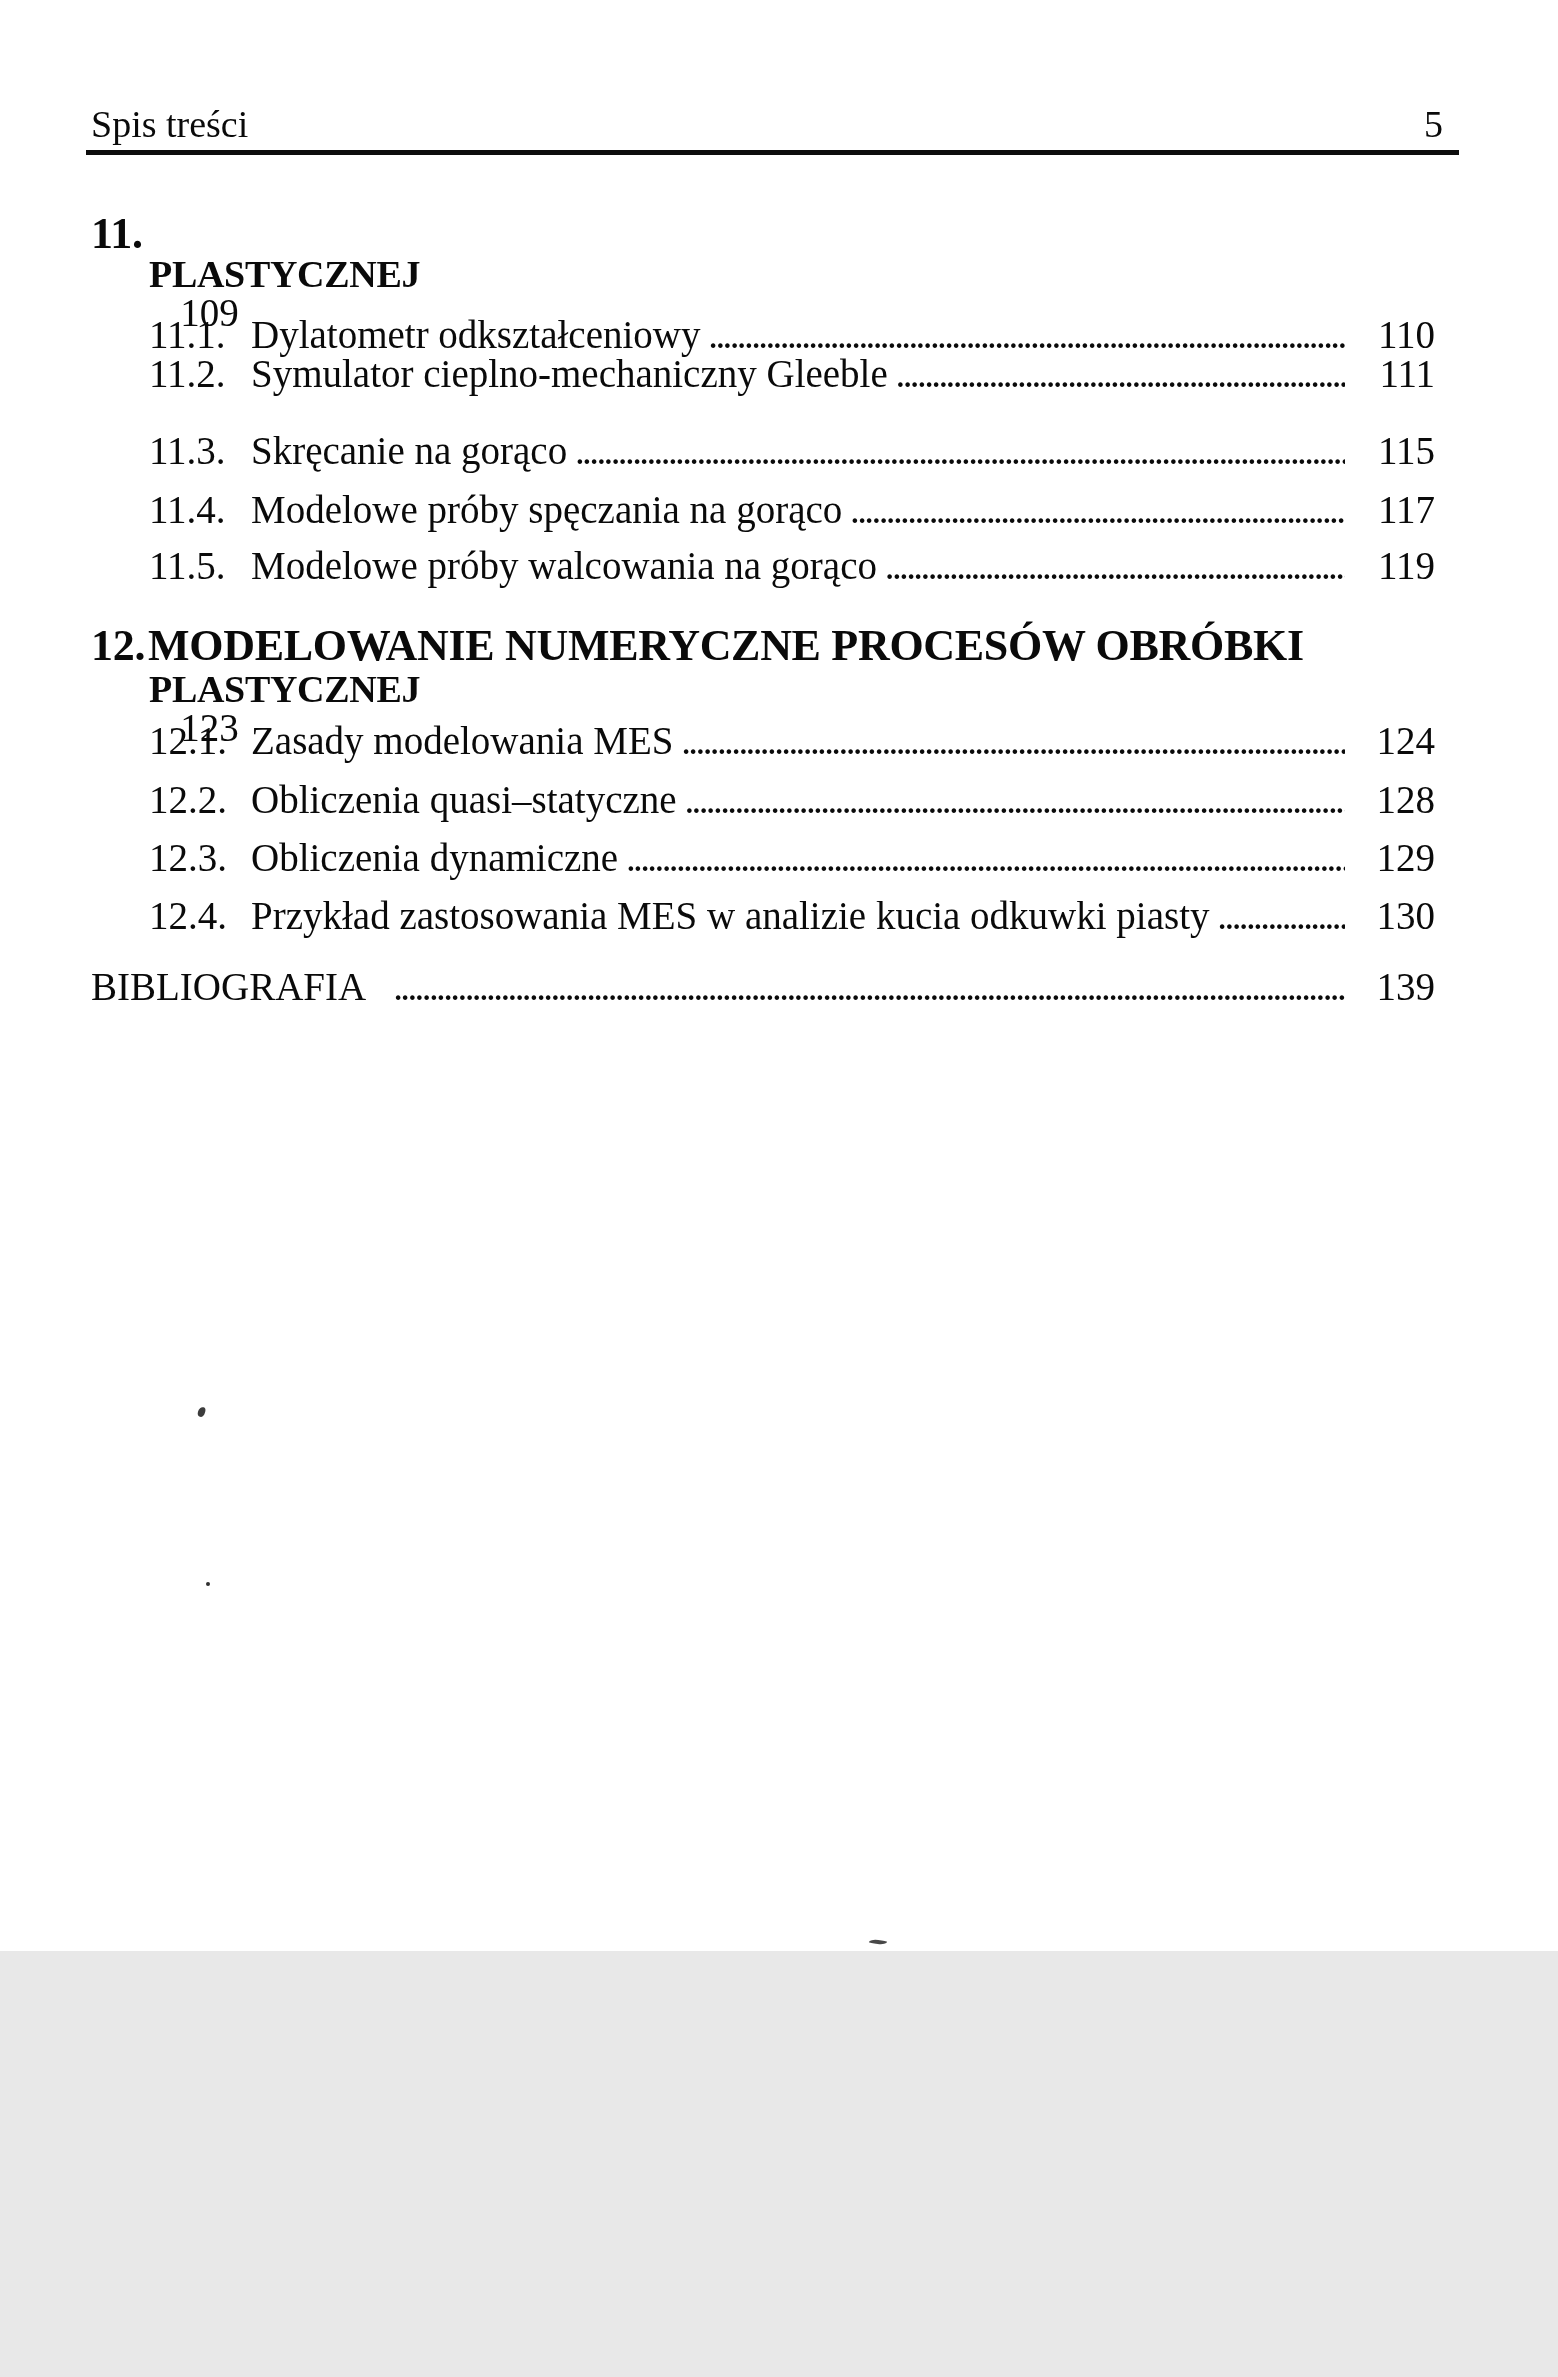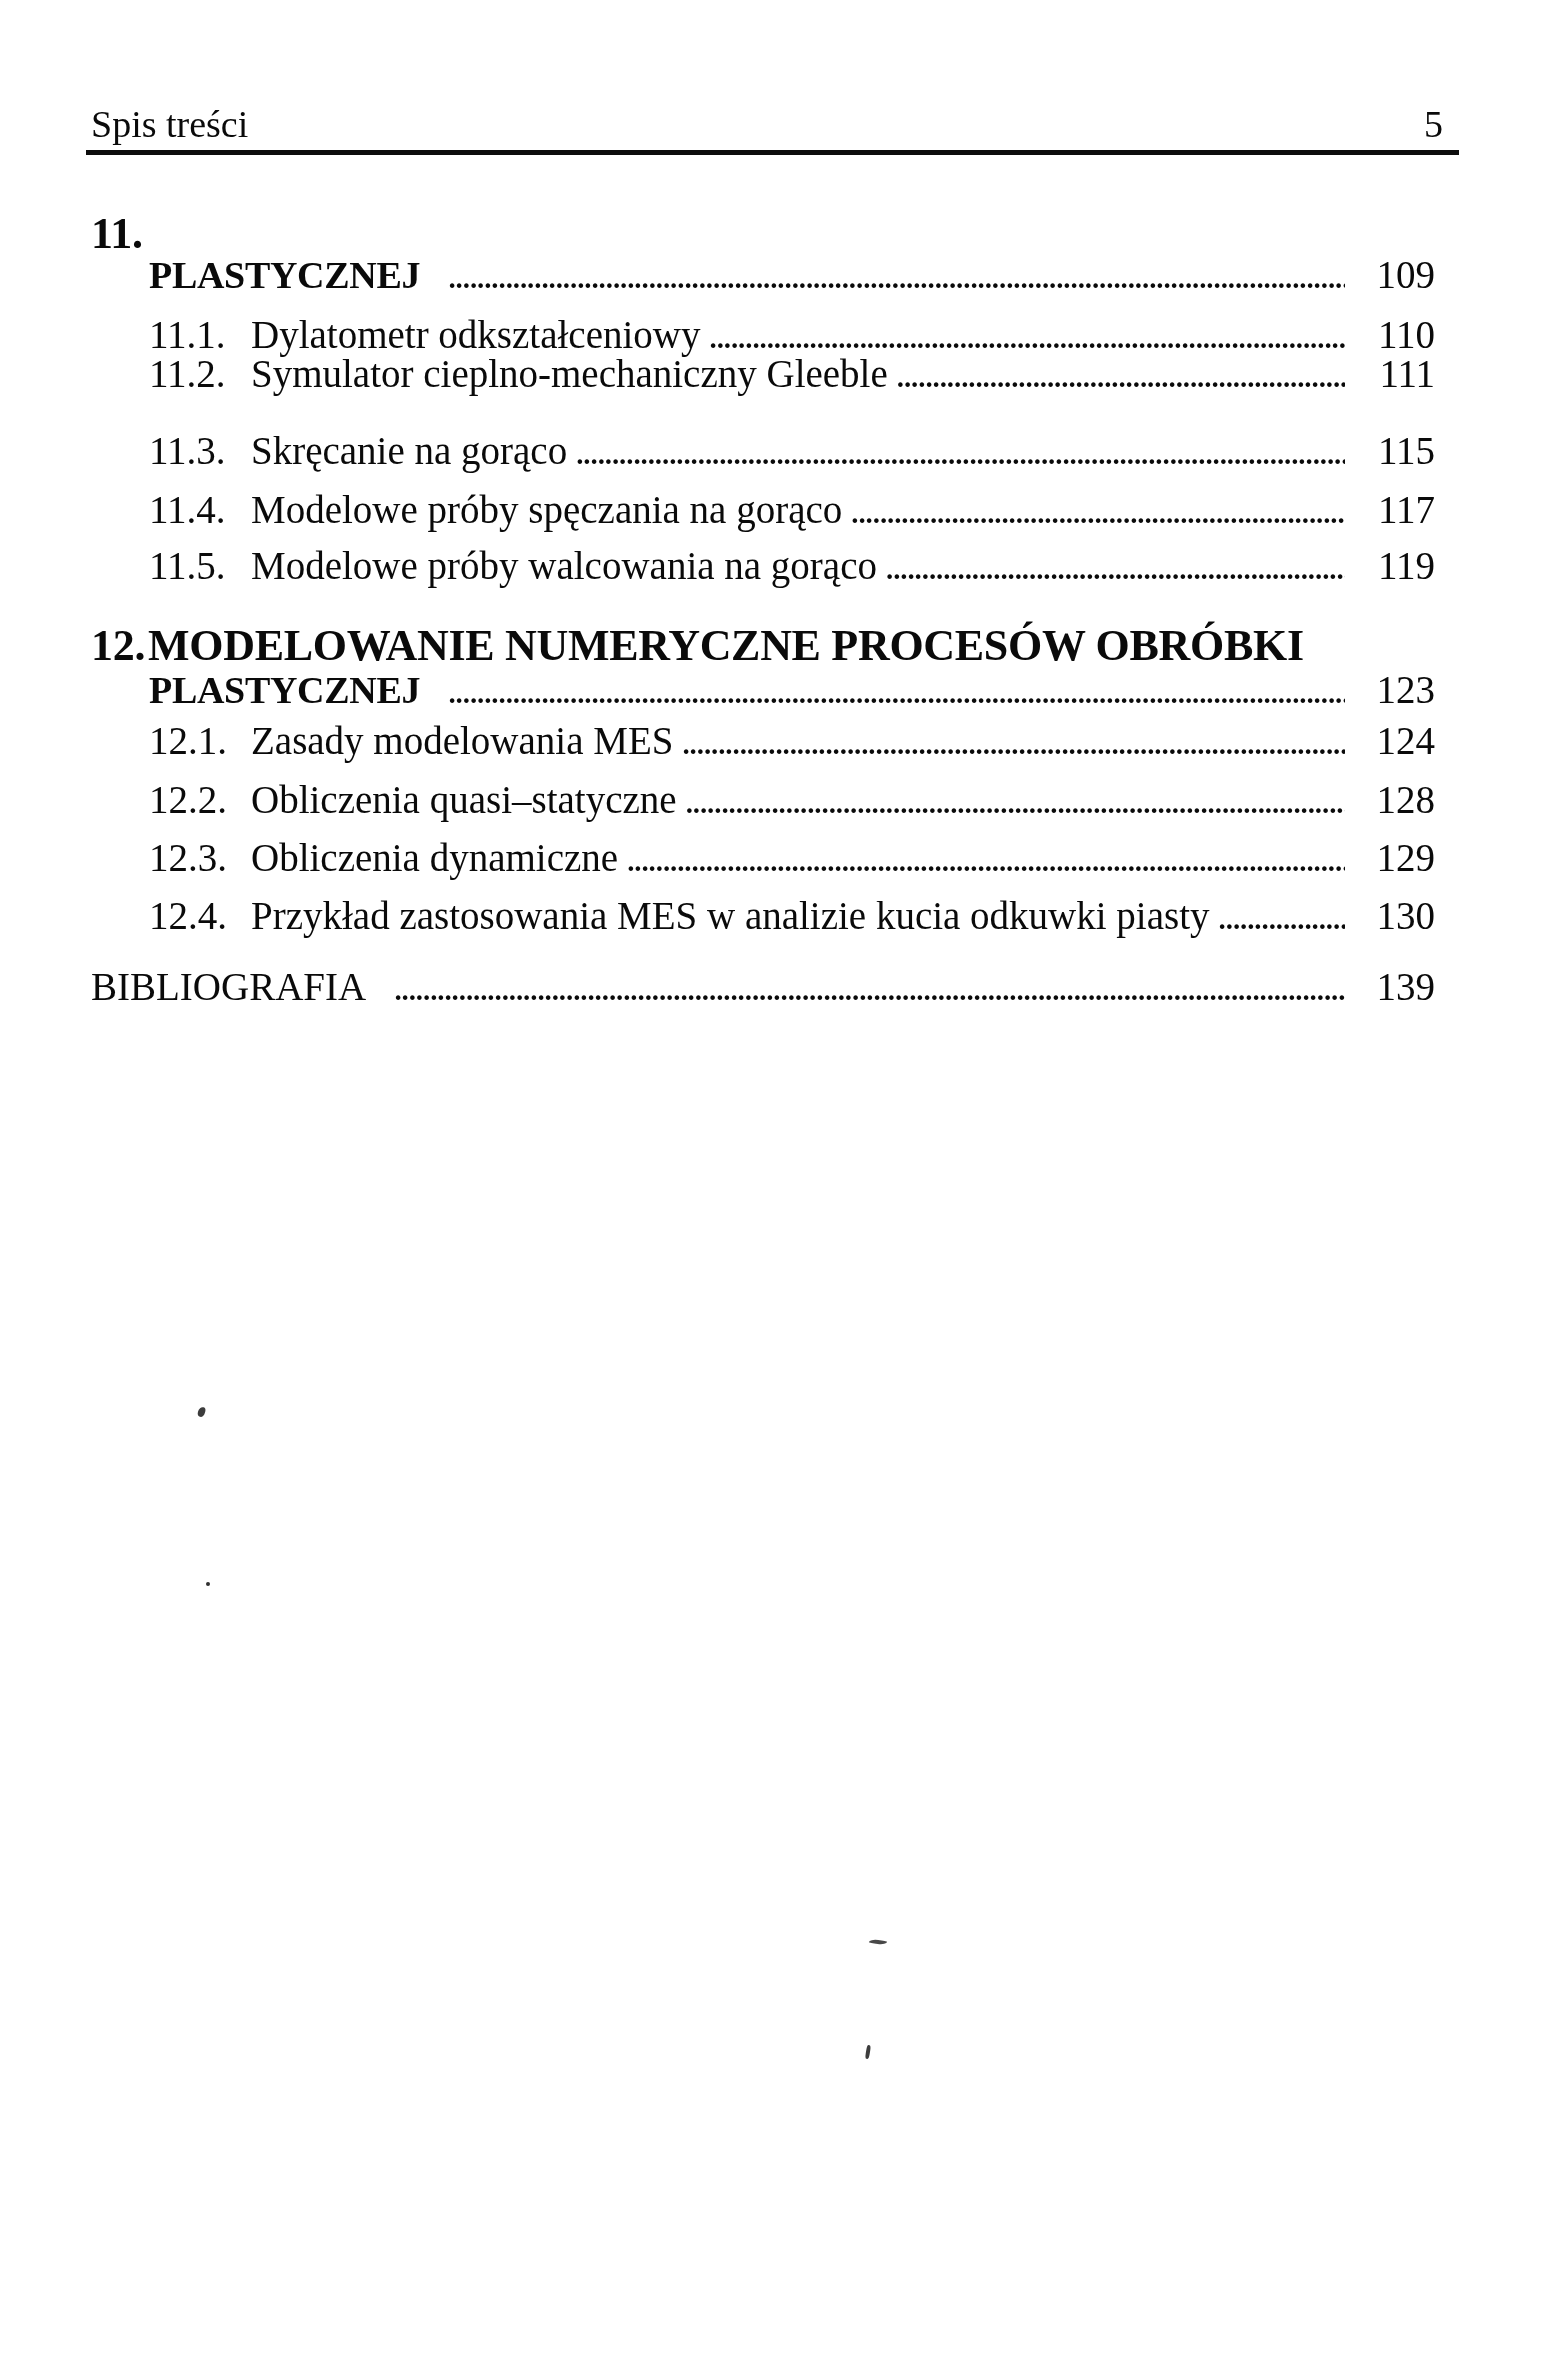--- a/index.html
+++ b/index.html
@@ -3,21 +3,21 @@
 <meta charset="utf-8">
 <style>
   html, body {
     margin: 0;
     padding: 0;
     background: #e8e8e8;
   }
   .page {
     position: relative;
     width: 1558px;
-    height: 2377px;
+    height: 1951px;
     background: #ffffff;
     font-family: "Liberation Serif", "DejaVu Serif", serif;
     color: #0a0a0a;
     overflow: hidden;
   }
   .row {
     position: absolute;
     left: 91px;
     right: 123px;
     display: flex;
@@ -34,21 +34,21 @@
   .rule {
     position: absolute;
     left: 86px;
     top: 150px;
     width: 1373px;
     height: 5.2px;
     background: #0d0d0d;
   }
   .bold { font-weight: normal; }
   .ch-line1 { font-weight: bold; font-size: 44px; letter-spacing: -0.3px; }
-  .ch-line2 { left: 149px; font-weight: bold; font-size: 38px; letter-spacing: -0.3px; }
+  .ch-line2 { left: 149px; font-weight: bold; font-size: 38px; letter-spacing: -0.3px; flex-direction: column; }
   .item-row { left: 149px; }
   .ch-num {
     flex: 0 0 auto;
     width: 57px;
   }
   .item-num {
     flex: 0 0 auto;
     width: 102px;
   }
   .entry-title { flex: 0 0 auto; }

